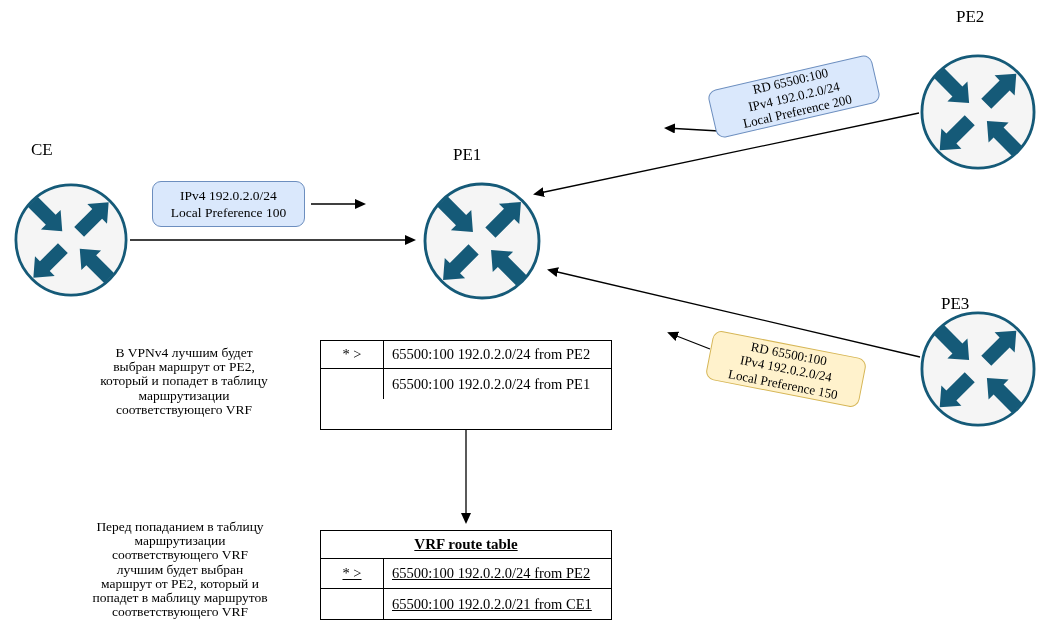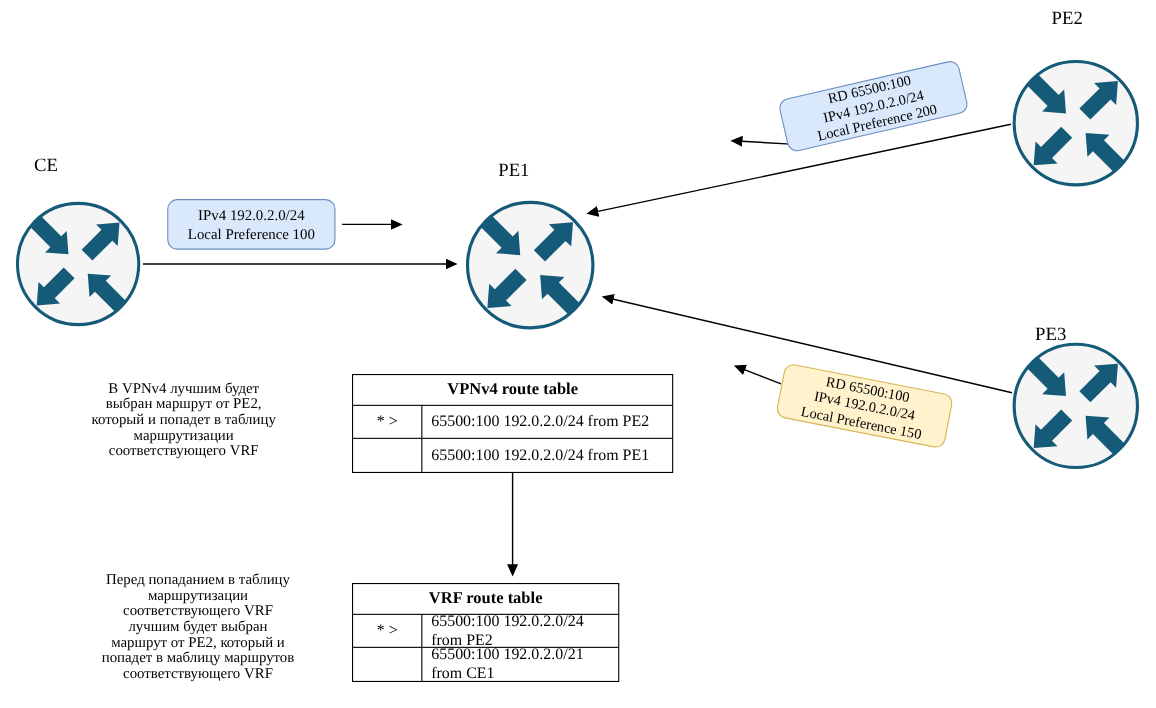--- a/index.html
+++ b/index.html
@@ -113,47 +113,46 @@
       <div>IPv4 192.0.2.0/24</div>
       <div>Local Preference 200</div>
     </div>
 
   <div class="callout callout-rot" style="left:708px;top:344px;width:156px;height:50px;background:#fff2cc;border-color:#d6b656;transform:rotate(11deg);">
       <div>RD 65500:100</div>
       <div>IPv4 192.0.2.0/24</div>
       <div>Local Preference 150</div>
     </div>
 
-  <div class="note" style="left:47px;top:346px;width:240px;">
+  <div class="note" style="left:64px;top:346px;width:240px;">
       <div>В VPNv4 лучшим будет</div>
       <div>выбран маршрут от PE2,</div>
       <div>который и попадет в таблицу</div>
       <div>маршрутизации</div>
       <div>соответствующего VRF</div>
     </div>
 
   <div class="note" style="left:60px;top:520px;width:240px;">
       <div>Перед попаданием в таблицу</div>
       <div>маршрутизации</div>
       <div>соответствующего VRF</div>
       <div>лучшим будет выбран</div>
       <div>маршрут от PE2, который и</div>
       <div>попадет в маблицу маршрутов</div>
       <div>соответствующего VRF</div>
     </div>
 
   <div class="rtable" style="left:320px;top:340px;width:292px;grid-template-rows:28px 30px 30px;">
-    <div class="thead">VPNv4 route table</div>
     <div class="sel rb">* &gt;</div>
     <div class="route rb">65500:100 192.0.2.0/24 from  PE2</div>
     <div class="sel"></div>
     <div class="route">65500:100 192.0.2.0/24 from  PE1</div>
   </div>
 
-  <div class="rtable" style="left:320px;top:530px;width:243px;grid-template-rows:28px 30px 30px;">
+  <div class="rtable" style="left:320px;top:530px;width:292px;grid-template-rows:28px 30px 30px;text-decoration:underline;">
     <div class="thead">VRF route  table</div>
     <div class="sel rb">* &gt;</div>
     <div class="route rb">65500:100 192.0.2.0/24 from  PE2</div>
     <div class="sel"></div>
     <div class="route">65500:100 192.0.2.0/21 from  CE1</div>
   </div>
 
 </div>
 
 </body></html>

